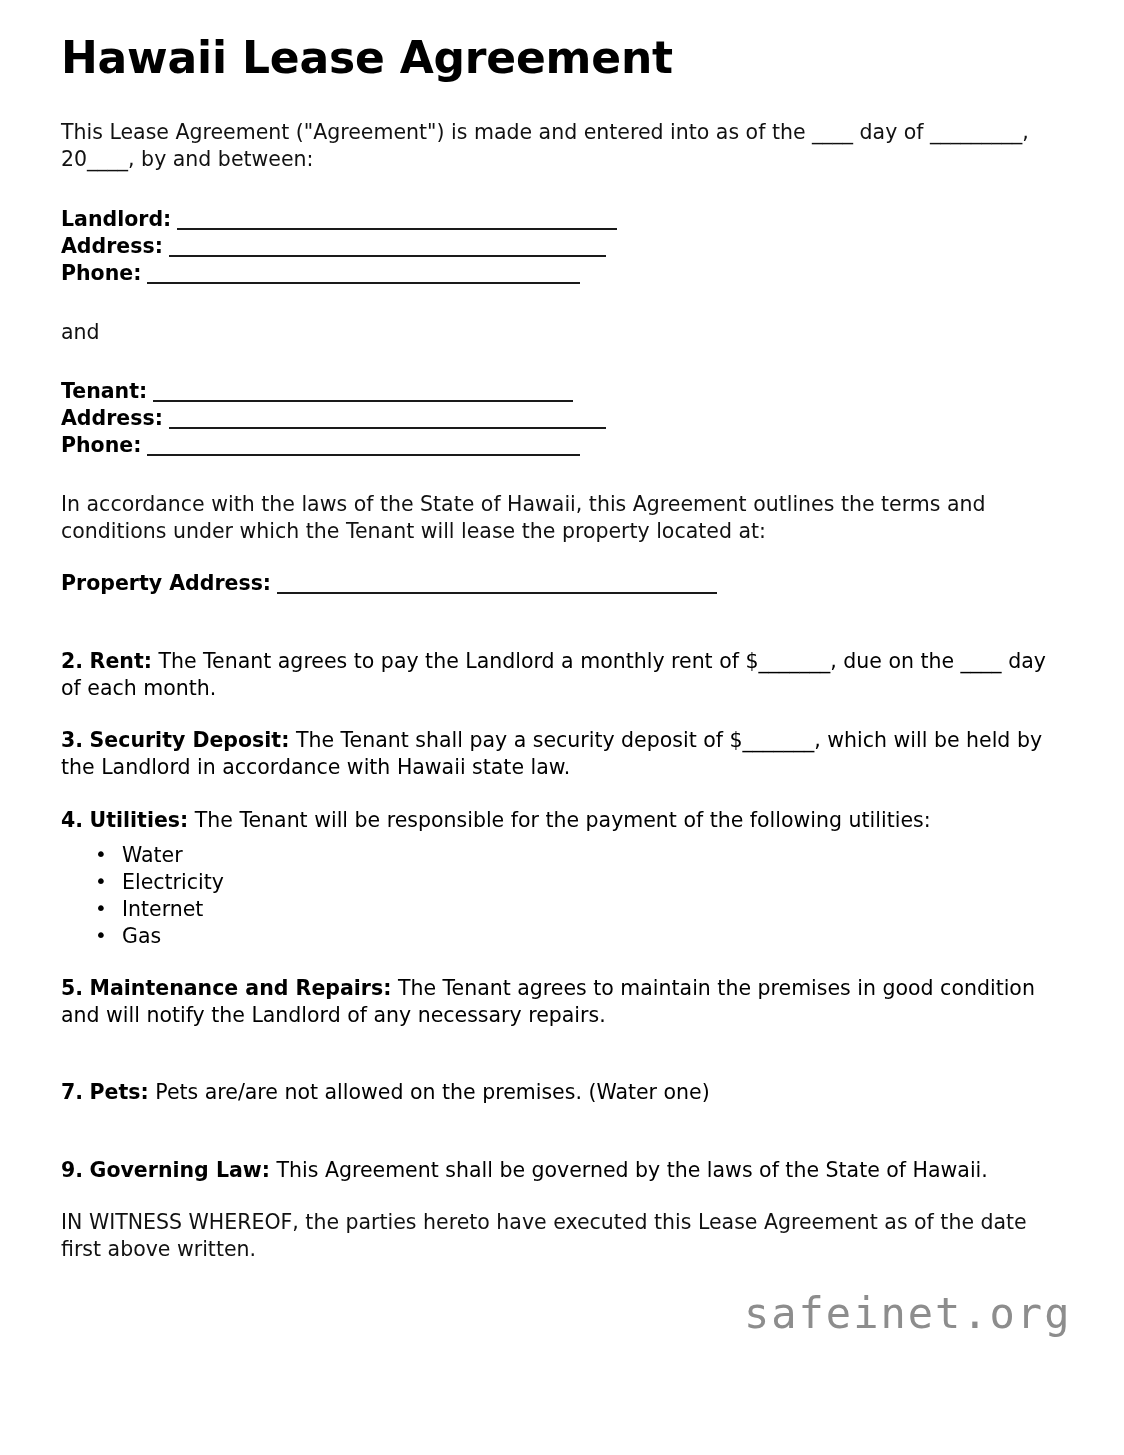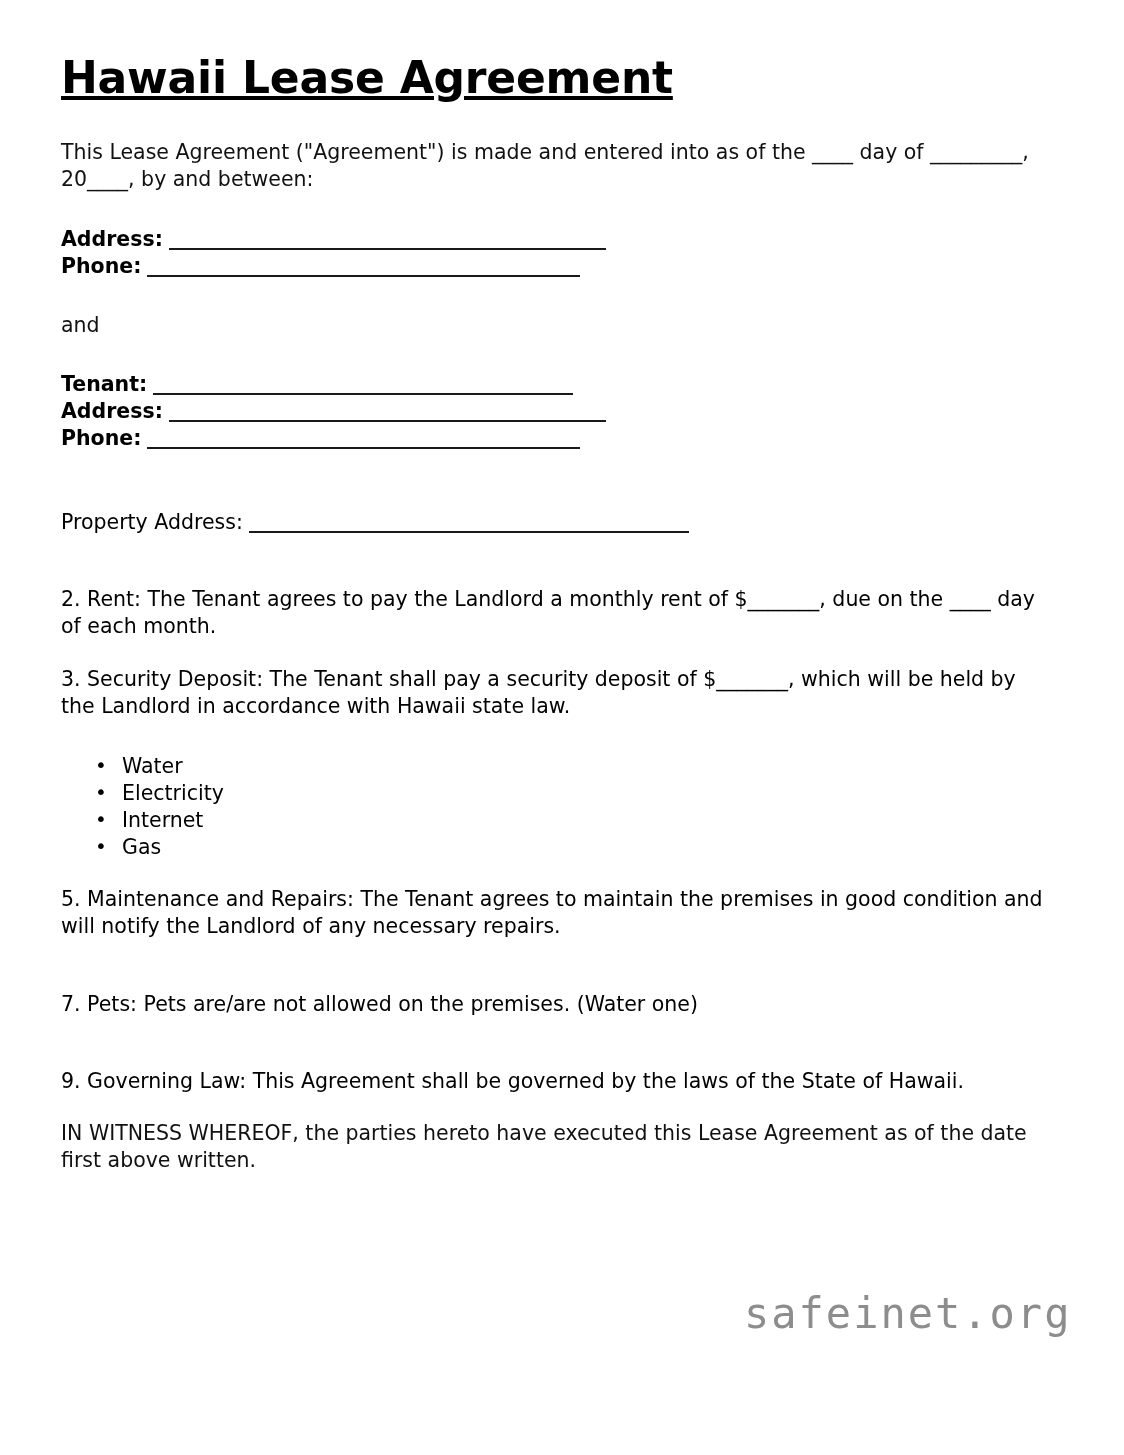--- a/index.html
+++ b/index.html
@@ -28,24 +28,23 @@
     position: absolute;
     left: 61px;
     top: 0;
     width: 994px;
   }
   h1.doc-title {
     font-size: 44px;
     font-weight: bold;
     letter-spacing: -0.2px;
     margin: 0;
-    padding-top: 56px;
+    padding-top: 36px;
     line-height: 1.0;
     color: #000;
-    text-decoration: underline;
   }
   p.para {
     font-size: 20.5px;
     line-height: 1.33;
     margin: 0;
     color: #111;
   }
   .gap-intro { height: 39px; }
   .gap-std   { height: 25px; }
   .gap-block { height: 32px; }
@@ -76,21 +75,21 @@
   .rule-t1 { width: 420px; }
   .rule-t2 { width: 437px; }
   .rule-t3 { width: 433px; }
   .rule-prop { width: 440px; }
 
   .clause {
     font-size: 20.5px;
     line-height: 1.33;
     margin: 0;
   }
-  .clause b { font-weight: normal; }
+  .clause b { font-weight: bold; }
 
   ul.utilities {
     margin: 8px 0 0 0;
     padding: 0 0 0 34px;
     list-style: none;
     font-size: 20.5px;
     line-height: 1.34;
   }
   ul.utilities li {
     position: relative;
@@ -126,20 +125,23 @@
     <h1 class="doc-title">Hawaii Lease Agreement</h1>
 
     <div class="gap-intro"></div>
 
     <p class="para">This Lease Agreement ("Agreement") is made and entered into as of the ____ day of _________, 20____, by and between:</p>
 
     <div class="gap-block"></div>
 
     <div class="party-block">
       <div class="party-row">
+        <span class="party-label">Landlord:</span><span class="rule rule-l1"></span>
+      </div>
+      <div class="party-row">
         <span class="party-label">Address:</span><span class="rule rule-l2"></span>
       </div>
       <div class="party-row">
         <span class="party-label">Phone:</span><span class="rule rule-l3"></span>
       </div>
     </div>
 
     <div class="gap-block"></div>
 
     <p class="para">and</p>
@@ -153,20 +155,21 @@
       <div class="party-row">
         <span class="party-label">Address:</span><span class="rule rule-t2"></span>
       </div>
       <div class="party-row">
         <span class="party-label">Phone:</span><span class="rule rule-t3"></span>
       </div>
     </div>
 
     <div class="gap-block"></div>
 
+    <p class="para">In accordance with the laws of the State of Hawaii, this Agreement outlines the terms and conditions under which the Tenant will lease the property located at:</p>
 
     <div class="gap-std"></div>
 
     <p class="clause">
       <b>Property Address:</b><span class="rule rule-prop"></span>
     </p>
 
     <div class="gap-std"></div>
 
 
@@ -181,20 +184,25 @@
     <div class="gap-std"></div>
 
     <p class="clause">
       <b>3.</b>
       <b>Security Deposit:</b>
       <span>The Tenant shall pay a security deposit of $_______, which will be held by the Landlord in accordance with Hawaii state law.</span>
     </p>
 
     <div class="gap-std"></div>
 
+    <p class="clause">
+      <b>4.</b>
+      <b>Utilities:</b>
+      <span>The Tenant will be responsible for the payment of the following utilities:</span>
+    </p>
 
     <ul class="utilities">
       <li><span>Water</span></li>
       <li><span>Electricity</span></li>
       <li><span>Internet</span></li>
       <li><span>Gas</span></li>
     </ul>
 
     <div class="gap-std"></div>
 

